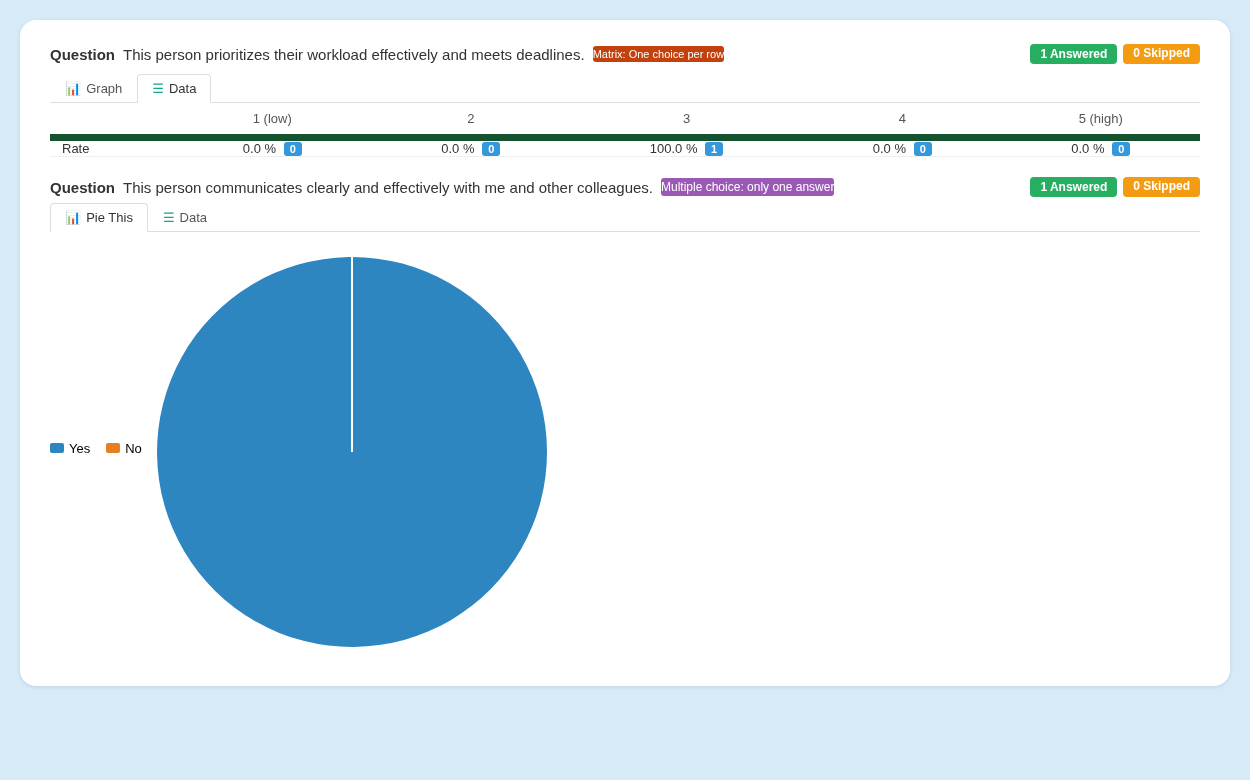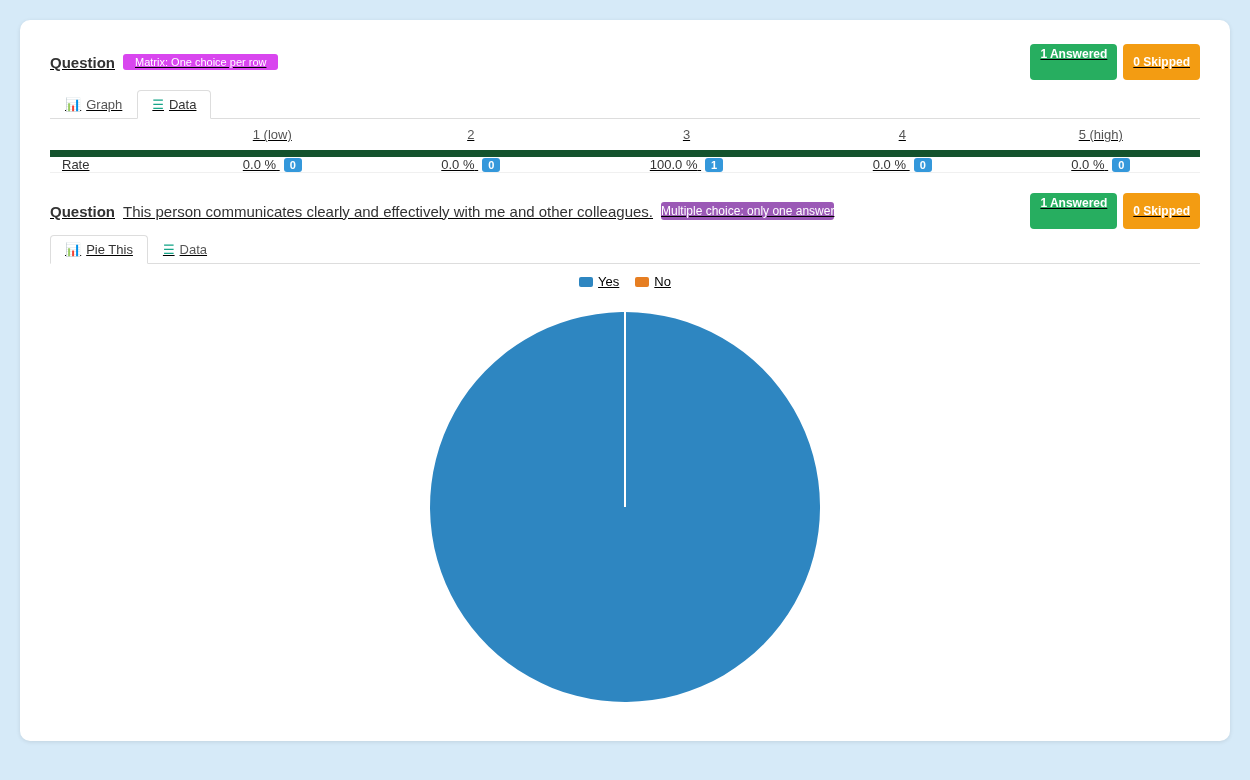--- a/index.html
+++ b/index.html
@@ -8,25 +8,24 @@
       font-family: Arial, sans-serif;
       font-size: 14px;
       display: flex;
       justify-content: center;
       align-items: flex-start;
       min-height: 780px;
       padding: 20px;
     }
     .card {
       background: #fff;
-      border-radius: 10px;
+      border-radius: 16px;
       padding: 24px 30px;
       width: 1224px;
       box-shadow: 0 1px 4px rgba(0,0,0,0.1);
-      text-decoration: underline;
     }
 
     
     .question-block {
       margin-bottom: 20px;
     }
     .question-header {
       display: flex;
       align-items: center;
       flex-wrap: wrap;
@@ -36,24 +35,24 @@
     .question-label {
       font-weight: bold;
       font-size: 15px;
       color: #333;
     }
     .question-text {
       font-size: 15px;
       color: #333;
     }
     .badge-matrix {
-      background: #d946ef;
+      background: #c2410c;
       color: #fff;
       font-size: 11px;
-      padding: 2px 12px;
+      padding: 2px 0;
       border-radius: 3px;
       white-space: nowrap;
     }
     .badge-multiple {
       background: #9b59b6;
       color: #fff;
       font-size: 12px;
       padding: 2px 0;
       border-radius: 3px;
       white-space: nowrap;
@@ -63,21 +62,21 @@
       color: #fff;
       font-size: 12px;
       padding: 3px 10px;
       border-radius: 4px;
       font-weight: bold;
     }
     .badge-skipped {
       background: #f39c12;
       color: #fff;
       font-size: 12px;
-      padding: 11px 10px;
+      padding: 2px 10px;
       border-radius: 4px;
       font-weight: bold;
     }
     .badges-right {
       margin-left: auto;
       display: flex;
       gap: 6px;
     }
 
     
@@ -160,21 +159,21 @@
       gap: 8px;
       margin-bottom: 6px;
     }
     .pie-badges-right {
       margin-left: auto;
       display: flex;
       gap: 6px;
     }
     .pie-chart-container {
       display: flex;
-      flex-direction: column;
+      flex-direction: row;
       align-items: center;
       margin-top: 10px;
     }
     .legend {
       display: flex;
       gap: 16px;
       margin-bottom: 8px;
       font-size: 13px;
     }
     .legend-item {
@@ -195,20 +194,21 @@
     }
   </style>
 </head>
 <body>
 
 <div class="card">
 
   <div class="question-block">
     <div class="question-header">
       <span class="question-label">Question</span>
+      <span class="question-text">This person prioritizes their workload effectively and meets deadlines.</span>
       <span class="badge-matrix">Matrix: One choice per row</span>
       <div class="badges-right">
         <span class="badge-answered">1 Answered</span>
         <span class="badge-skipped">0 Skipped</span>
       </div>
     </div>
 
     <div class="tabs">
       <div class="tab">
         <span class="tab-icon">📊</span>

